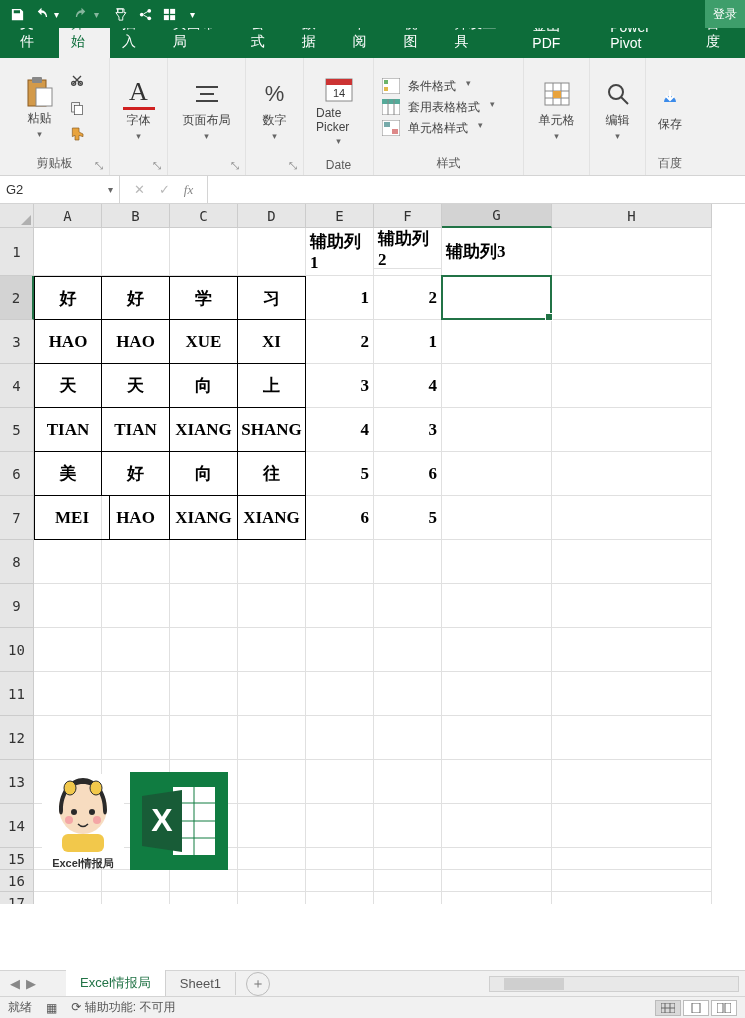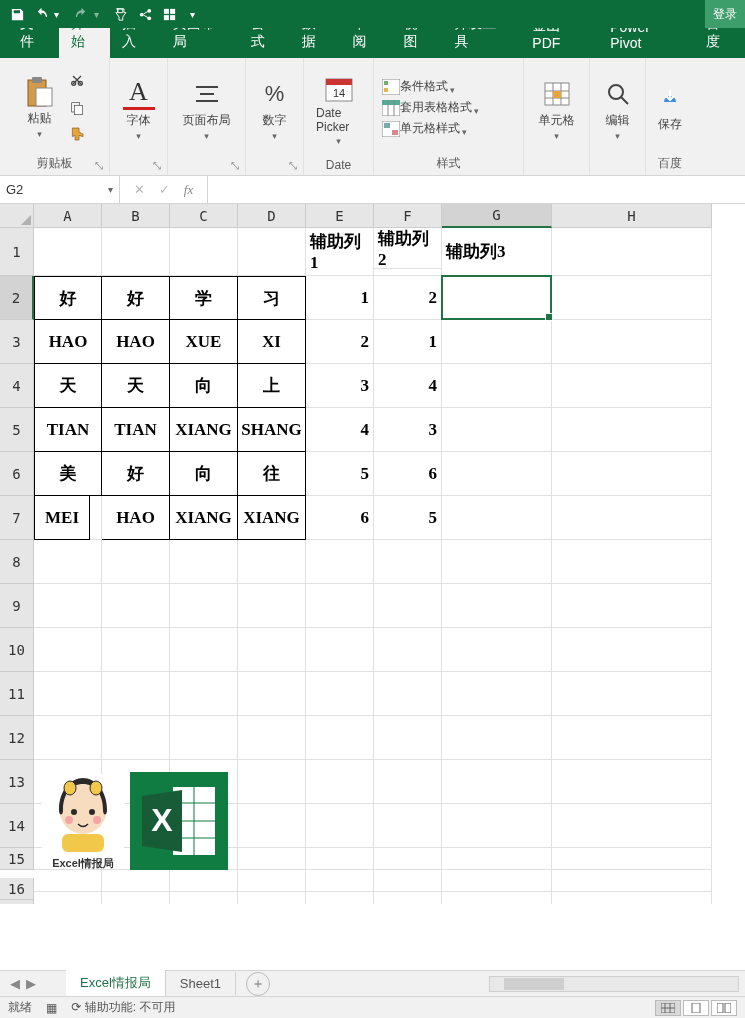--- a/index.html
+++ b/index.html
@@ -26,21 +26,21 @@
 .group { border-right:1px solid #e2e2e2; padding:4px 8px 2px; display:flex; flex-direction:column; justify-content:space-between; align-items:center; position:relative;}
 .group-label { font-size:12px; color:#5a5a5a; text-align:center; padding:2px 0 1px; width:100%;}
 .group-body { flex:1; display:flex; align-items:center; justify-content:center; gap:4px; }
 .launcher { position:absolute; right:2px; bottom:3px; width:12px; height:12px; color:#777; font-size:10px;}
 .big-btn { display:flex; flex-direction:column; align-items:center; font-size:12px; color:#444; gap:2px; padding:2px 4px;}
 .big-btn .ico { width:32px; height:32px; display:flex; align-items:center; justify-content:center; }
 .big-btn .caret { font-size:9px; color:#666; }
 .mini-col { display:flex; flex-direction:column; gap:6px; padding:2px;}
 .mini-btn { width:22px; height:20px; display:flex; align-items:center; justify-content:center; }
 .styles-col { display:flex; flex-direction:column; gap:4px; font-size:12px; color:#444; align-items:flex-start;}
-.styles-row { display:flex; align-items:flex-end; gap:0;}
+.styles-row { display:flex; align-items:flex-start; gap:8px;}
 .styles-row .si { width:18px; height:16px; }
 .caret-sm{font-size:9px;color:#666;margin-left:2px;}
 
 
 .fx-row { height:28px; border-bottom:1px solid #d4d4d4; display:flex; align-items:stretch; background:#fff; font-size:13px;}
 .namebox { width:120px; border-right:1px solid #d4d4d4; display:flex; align-items:center; padding:0 6px; justify-content:space-between; color:#333;}
 .namebox .dd { color:#666; font-size:10px;}
 .fx-btns { display:flex; align-items:center; gap:14px; padding:0 14px; border-right:1px solid #d4d4d4; color:#b8b8b8;}
 .fx-btns .fx { font-style:italic; color:#888; font-family:"Times New Roman",serif;}
 .fx-input { flex:1; padding:0 6px; display:flex; align-items:center; color:#333;}
@@ -368,21 +368,21 @@
       <div class="rh" style="height: 44px;">6</div>
       <div class="rh" style="height: 44px;">7</div>
       <div class="rh" style="height: 44px;">8</div>
       <div class="rh" style="height: 44px;">9</div>
       <div class="rh" style="height: 44px;">10</div>
       <div class="rh" style="height: 44px;">11</div>
       <div class="rh" style="height: 44px;">12</div>
       <div class="rh" style="height: 44px;">13</div>
       <div class="rh" style="height: 44px;">14</div>
       <div class="rh" style="height: 22px;">15</div>
-      <div class="rh" style="height: 22px; margin-top: 8px;">16</div>
+      <div class="rh" style="height: 22px;">16</div>
       <div class="rh" style="height: 22px;">17</div>
     </div>
   <div class="cells" id="cells">
       <div class="cell " style="left: 0px; top: 0px; width: 68px; height: 48px;"></div>
       <div class="cell " style="left: 68px; top: 0px; width: 68px; height: 48px;"></div>
       <div class="cell " style="left: 136px; top: 0px; width: 68px; height: 48px;"></div>
       <div class="cell " style="left: 204px; top: 0px; width: 68px; height: 48px;"></div>
       <div class="cell " style="left: 272px; top: 0px; width: 68px; height: 48px;"></div>
       <div class="cell " style="left: 340px; top: 0px; width: 68px; height: 48px;"></div>
       <div class="cell " style="left: 408px; top: 0px; width: 110px; height: 48px;"></div>
@@ -531,21 +531,21 @@
       <div class="cell bold center thin-r thin-b" style="left: 136px; top: 136px; width: 68px; height: 44px;">向</div>
       <div class="cell bold center thin-r thin-b thick-r" style="left: 204px; top: 136px; width: 68px; height: 44px;">上</div>
       <div class="cell bold center thin-r thin-b thick-l" style="left: 0px; top: 180px; width: 68px; height: 44px;">TIAN</div>
       <div class="cell bold center thin-r thin-b" style="left: 68px; top: 180px; width: 68px; height: 44px;">TIAN</div>
       <div class="cell bold center thin-r thin-b" style="left: 136px; top: 180px; width: 68px; height: 44px;">XIANG</div>
       <div class="cell bold center thin-r thin-b thick-r" style="left: 204px; top: 180px; width: 68px; height: 44px;">SHANG</div>
       <div class="cell bold center thin-r thin-b thick-l" style="left: 0px; top: 224px; width: 68px; height: 44px;">美</div>
       <div class="cell bold center thin-r thin-b" style="left: 68px; top: 224px; width: 68px; height: 44px;">好</div>
       <div class="cell bold center thin-r thin-b" style="left: 136px; top: 224px; width: 68px; height: 44px;">向</div>
       <div class="cell bold center thin-r thin-b thick-r" style="left: 204px; top: 224px; width: 68px; height: 44px;">往</div>
-      <div class="cell bold center thin-r thin-b thick-l thick-b" style="left: 0px; top: 268px; width: 56px; height: 44px;">MEI</div>
+      <div class="cell bold center thin-r thin-b thick-l thick-b" style="left: 0px; top: 268px; width: 76px; height: 44px;">MEI</div>
       <div class="cell bold center thin-r thin-b thick-b" style="left: 68px; top: 268px; width: 68px; height: 44px;">HAO</div>
       <div class="cell bold center thin-r thin-b thick-b" style="left: 136px; top: 268px; width: 68px; height: 44px;">XIANG</div>
       <div class="cell bold center thin-r thin-b thick-r thick-b" style="left: 204px; top: 268px; width: 68px; height: 44px;">XIANG</div>
       <div class="cell bold right" style="left: 272px; top: 48px; width: 68px; height: 44px;">1</div>
       <div class="cell bold right" style="left: 272px; top: 92px; width: 68px; height: 44px;">2</div>
       <div class="cell bold right" style="left: 272px; top: 136px; width: 68px; height: 44px;">3</div>
       <div class="cell bold right" style="left: 272px; top: 180px; width: 68px; height: 44px;">4</div>
       <div class="cell bold right" style="left: 272px; top: 224px; width: 68px; height: 44px;">5</div>
       <div class="cell bold right" style="left: 272px; top: 268px; width: 68px; height: 44px;">6</div>
       <div class="cell bold right" style="left: 340px; top: 48px; width: 68px; height: 44px;">2</div>

